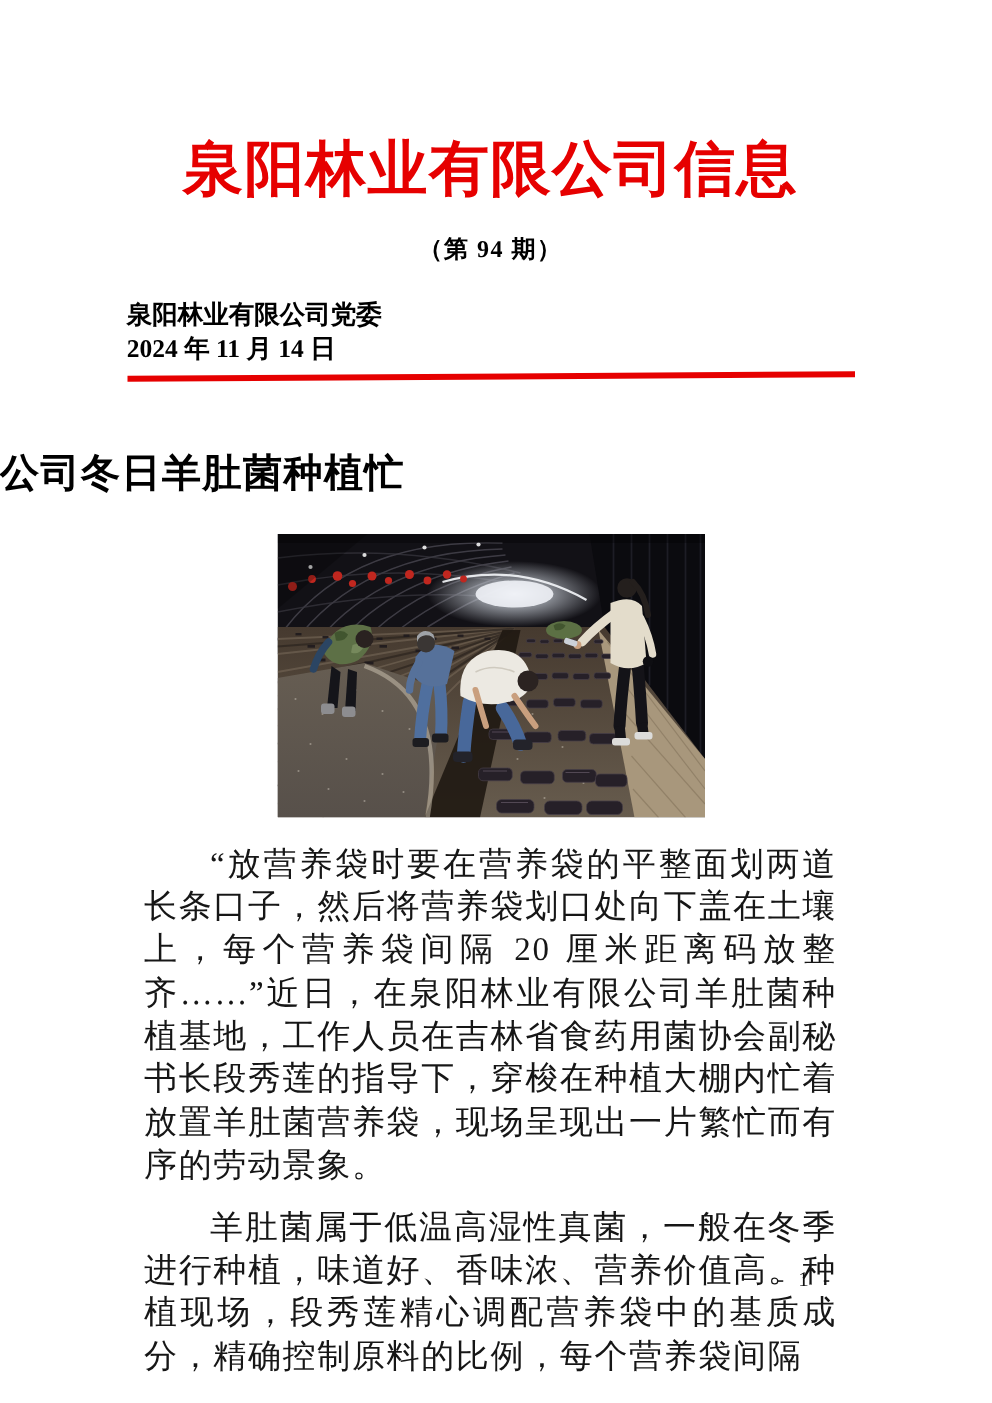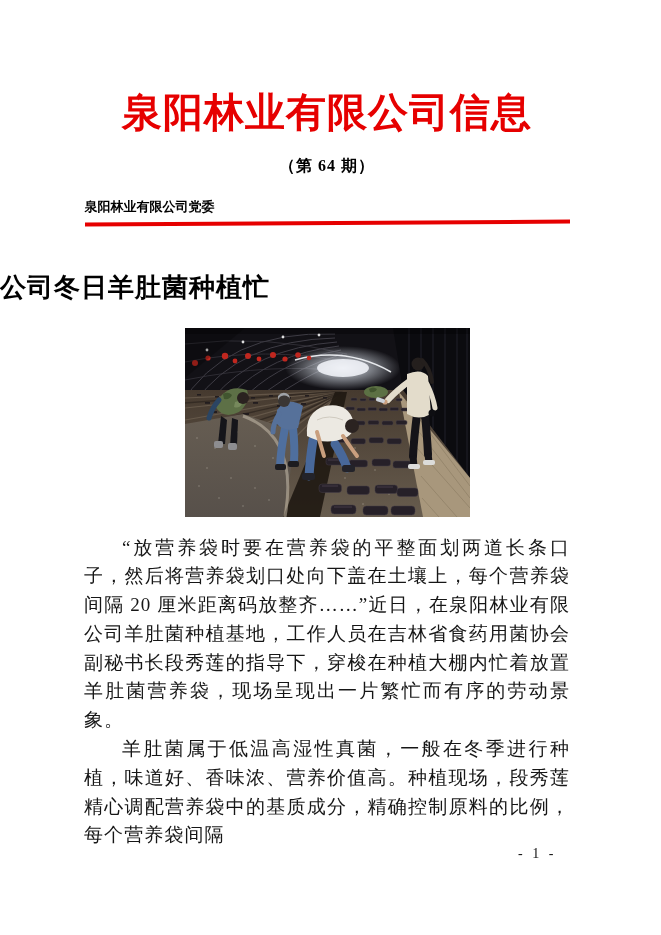--- a/index.html
+++ b/index.html
@@ -25,21 +25,21 @@
     font-size:16px;
     font-weight:bold;
     letter-spacing:1px;
   }
   .meta-row{
     width:485px;
     margin:21px auto 0;
     display:flex;
     justify-content:space-between;
     align-items:baseline;
-    font-size:13px;
+    font-size:17px;
     font-weight:bold;
     flex-direction:column;
   }
   .red-rule{
     width:485px;height:3.5px;
     margin:5px auto 0;
     background:var(--accent,#e60000);
     transform:rotate(-0.35deg);
   }
   .article-title{
@@ -54,22 +54,22 @@
     width:285px;height:189px;
     margin:24px auto 0;
     overflow:hidden;
   }
   .photo svg{display:block;}
   .body-text{
     width:486px;
     margin:17px auto 0;
   }
   .body-text p{
-    margin:0;
-    font-size:19px;
+    margin:12px;
+    font-size:22px;
     line-height:28.8px;
     letter-spacing:1.1px;
     text-align:justify;
     text-indent:2em;
     color:#161616;
   }
   .page-number{
     position:absolute;
     top:846px;left:518px;
     font-size:14px;
@@ -78,23 +78,24 @@
     font-family:"Liberation Serif","DejaVu Serif",serif;
   }
 </style>
 </head>
 <body>
 
 <div class="page">
 
   <div class="header">
     <h1 class="newsletter-title">泉阳林业有限公司信息</h1>
-    <div class="issue">（第 64 期）</div>
+    <div class="issue">（第 94 期）</div>
     <div class="meta-row">
       <span>泉阳林业有限公司党委</span>
+      <span>2024 年 11 月 14 日</span>
     </div>
     <div class="red-rule"></div>
   </div>
 
   <h2 class="article-title">公司冬日羊肚菌种植忙</h2>
 
   <figure class="photo" style="margin-top:24px" aria-label="工作人员在种植大棚内摆放羊肚菌营养袋">
     <svg width="285" height="189" viewBox="0 0 285 189">
       <defs>
         <radialGradient id="glow" cx="50%" cy="50%" r="50%">

